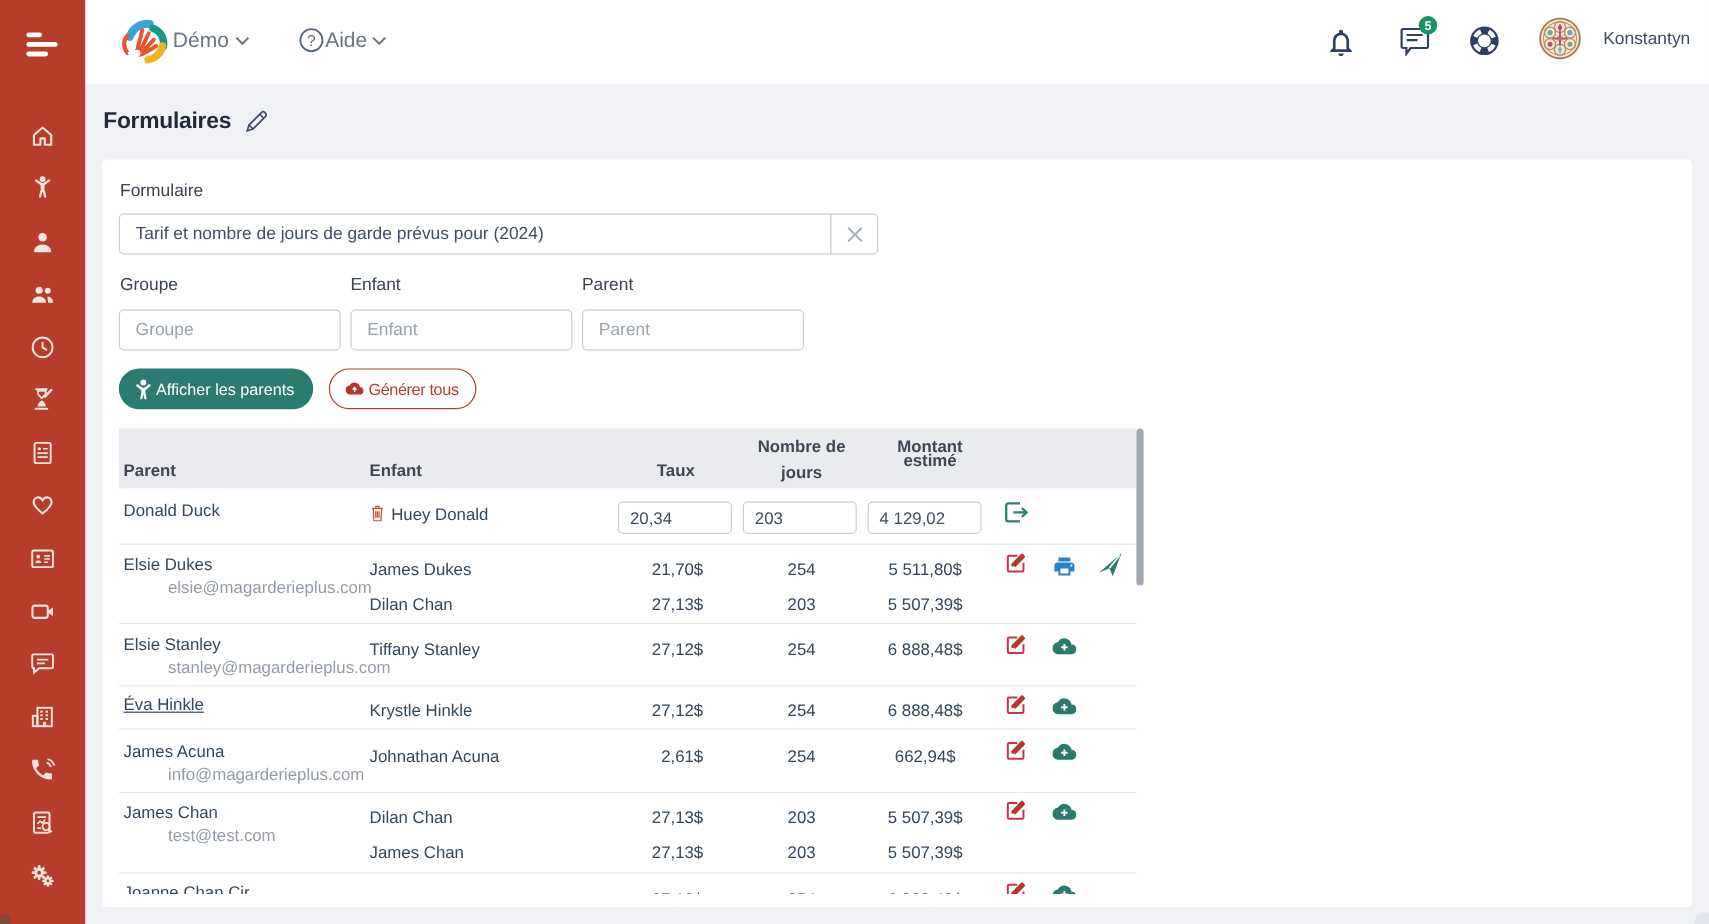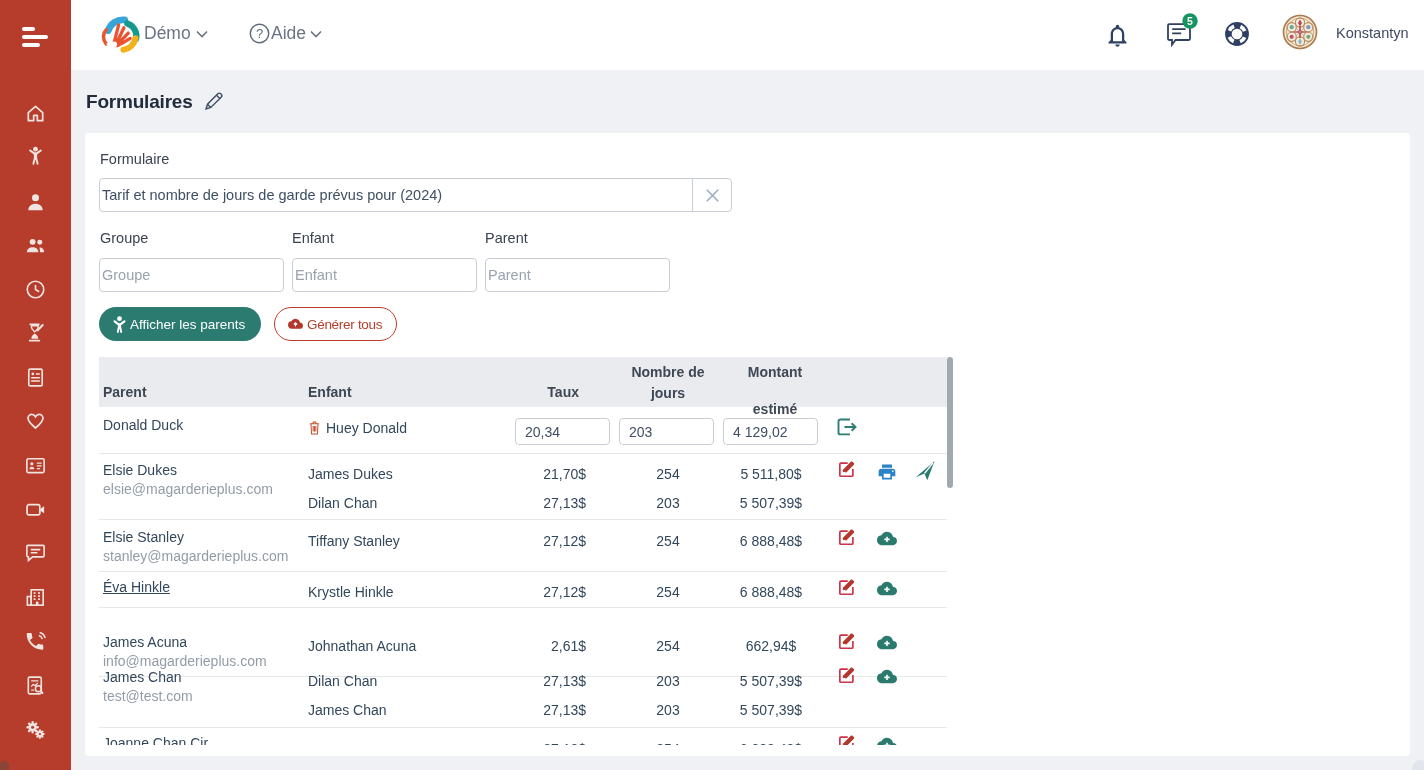--- a/index.html
+++ b/index.html
@@ -10,31 +10,31 @@
 .ham { position:absolute; left:22px; background:#fff; height:3.6px; border-radius:2px; }
 .sicon { position:absolute; left:24px; width:23px; height:23px; }
 
 #header { position:absolute; left:71px; top:0; width:1353px; height:70px; background:#fff; z-index:4; }
 .htext { position:absolute; font-size:17.5px; color:#6a7482; }
 #uname { position:absolute; left:1265px; top:25px; font-size:14.5px; color:#3e4a61; }
 
 #title { position:absolute; left:86px; top:91px; font-size:19px; font-weight:bold; color:#222b3a; letter-spacing:-0.2px; }
 #card { position:absolute; left:85px; top:133px; width:1325px; height:623px; background:#fff; border-radius:4px; overflow:hidden; z-index:1; }
 .lbl { position:absolute; font-size:14.5px; color:#3a4350; }
-.inp { position:absolute; border:1px solid #c9ced6; border-radius:4px; background:#fff; font-size:14.5px; color:#3f4e63; display:flex; align-items:center; padding-left:2px; }
+.inp { position:absolute; border:1px solid #c9ced6; border-radius:4px; background:#fff; font-size:14.5px; color:#3f4e63; display:flex; align-items:center; padding-left:13px; }
 .ph { color:#99a2ad; }
 
 #btn1 { position:absolute; z-index:2; left:99px; top:307px; width:162px; height:34px; background:#2b7b71; border-radius:17px; color:#fff; font-size:13.5px; font-weight:500; display:flex; align-items:center; }
 #btn2 { position:absolute; z-index:2; left:274px; top:307px; width:123px; height:34px; background:#fff; border:1.5px solid #b73e2c; border-radius:17px; color:#b73e2c; font-size:13.5px; display:flex; align-items:center; }
 
 #thead { position:absolute; z-index:2; left:99px; top:357px; width:848px; height:50px; background:#e9ebef; }
 .th { position:absolute; font-size:14px; font-weight:bold; color:#3f4754; }
 .row { position:absolute; z-index:2; left:99px; width:848px; border-bottom:1px solid #e6e8ea; }
 .nm { position:absolute; font-size:14px; color:#33475b; white-space:nowrap; }
-.em { position:absolute; font-size:14px; color:#939ca6; white-space:nowrap; }
+.em { position:absolute; font-size:14px; color:#939ca6; white-space:nowrap;margin-left:37px; }
 .num { position:absolute; font-size:14px; color:#33475b; white-space:nowrap; }
 .rnum { transform:translateX(-100%); }
 .cnum { transform:translateX(-50%); }
 .minp { position:absolute; height:27px; width:95px; border:1px solid #c9ced6; border-radius:4px; font-size:14px; color:#3f4e63; display:flex; align-items:center; padding-left:9px; background:#fff; }
 
 #sbar { position:absolute; z-index:2; left:947px; top:357px; width:6px; height:131px; background:#a2a8b0; border-radius:3px; }
 </style>
 </head>
 <body>
 
@@ -239,21 +239,21 @@
     <span style="margin-left:4px;letter-spacing:-0.3px;">Générer tous</span>
   </div>
 
 <div id="thead">
   <div class="th" style="left:4px;top:27px;">Parent</div>
   <div class="th" style="left:209px;top:27px;">Enfant</div>
   <div class="th" style="left:480px;top:27px;transform:translateX(-100%);">Taux</div>
   <div class="th" style="left:569px;top:7px;transform:translateX(-50%);">Nombre de</div>
   <div class="th" style="left:569px;top:28px;transform:translateX(-50%);">jours</div>
   <div class="th" style="left:676px;top:7px;transform:translateX(-50%);">Montant</div>
-  <div class="th" style="left:676px;top:44px;transform:translateX(-50%);">estimé</div>
+  <div class="th" style="left:676px;top:18px;transform:translateX(-50%);">estimé</div>
 </div>
 
 <div class="row" style="top:407px;height:47px;">
   <span class="nm" style="left:4px;top:10px;">Donald Duck</span>
   <svg class="abs" style="left:209px;top:13px;" width="13" height="16" viewBox="0 0 24 28">
       <path d="M3.5 6h17M9.5 6V3h5v3M5.5 6l1.1 19h10.8L18.5 6M9.5 10.5v10M12 10.5v10M14.5 10.5v10" fill="none" stroke="#c4512e" stroke-width="1.9"></path>
     </svg>
   <span class="nm" style="left:227px;top:13px;">Huey Donald</span>
   <div class="minp" style="left:416px;top:11px;">20,34</div>
   <div class="minp" style="left:520px;top:11px;">203</div>
@@ -314,21 +314,21 @@
   <svg class="abs" style="left:737px;top:5px;" width="21" height="21" viewBox="0 0 24 24">
       <path d="M19.3 11.3v7.2c0 .66-.54 1.2-1.2 1.2H5.6c-.66 0-1.2-.54-1.2-1.2V6c0-.66.54-1.2 1.2-1.2h7.8" fill="none" stroke="#cb3148" stroke-width="1.9"></path>
       <path d="M9.6 15.9l-2.8.3-.3-2.5 9.2-9.4c.5-.5 1.4-.5 1.9 0l1.6 1.6c.5.5.5 1.4 0 1.9l-9.2 9.4z" fill="#b5372b" transform="translate(1.2,-1.2)"></path>
     </svg>
   <svg class="abs" style="left:778px;top:9px;" width="20" height="15" viewBox="0 0 24 18">
       <path d="M19.35 9.04A7.49 7.49 0 0 0 12 1C9.11 1 6.6 2.64 5.35 5.04A5.994 5.994 0 0 0 0 11c0 3.31 2.69 6 6 6h13c2.76 0 5-2.24 5-5 0-2.64-2.05-4.78-4.65-4.96z" fill="#2a7a6e"></path>
       <path d="M12 6.8v6.4M8.8 10h6.4" stroke="#fff" stroke-width="1.9" fill="none"></path>
     </svg>
 </div>
 
-<div class="row" style="top:624px;height:53px;">
+<div class="row" style="top:608px;height:53px;">
   <span class="nm" style="left:4px;top:10px;">James Acuna</span>
   <span class="em" style="left:4px;top:29px;">info@magarderieplus.com</span>
   <span class="nm" style="left:209px;top:14px;">Johnathan Acuna</span>
   <span class="num rnum" style="left:487px;top:14px;">2,61$</span>
   <span class="num cnum" style="left:569px;top:14px;">254</span>
   <span class="num cnum" style="left:672px;top:14px;">662,94$</span>
   <svg class="abs" style="left:737px;top:7px;" width="21" height="21" viewBox="0 0 24 24">
       <path d="M19.3 11.3v7.2c0 .66-.54 1.2-1.2 1.2H5.6c-.66 0-1.2-.54-1.2-1.2V6c0-.66.54-1.2 1.2-1.2h7.8" fill="none" stroke="#cb3148" stroke-width="1.9"></path>
       <path d="M9.6 15.9l-2.8.3-.3-2.5 9.2-9.4c.5-.5 1.4-.5 1.9 0l1.6 1.6c.5.5.5 1.4 0 1.9l-9.2 9.4z" fill="#b5372b" transform="translate(1.2,-1.2)"></path>
     </svg>

